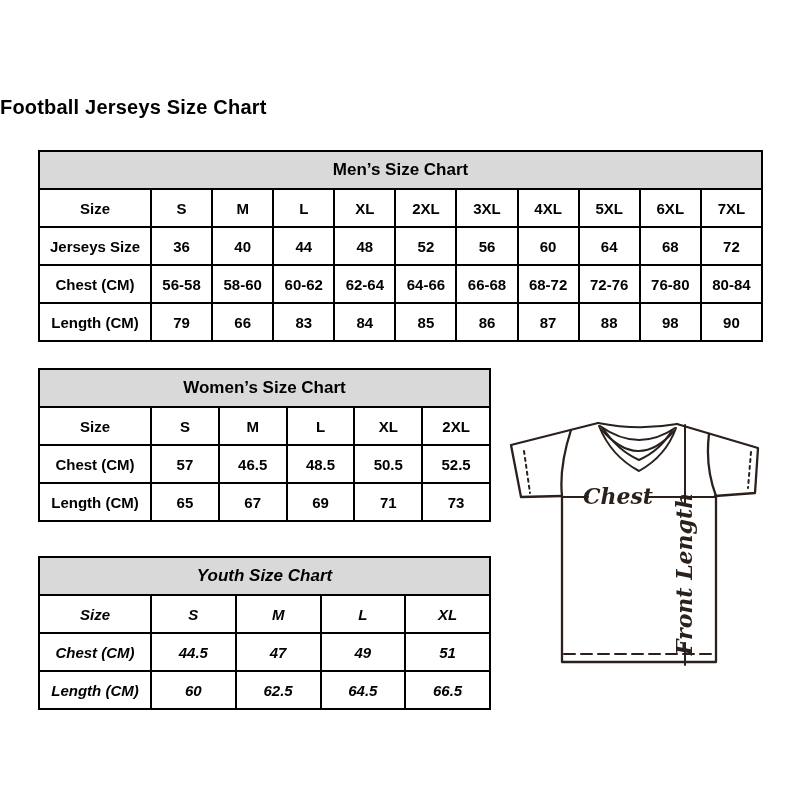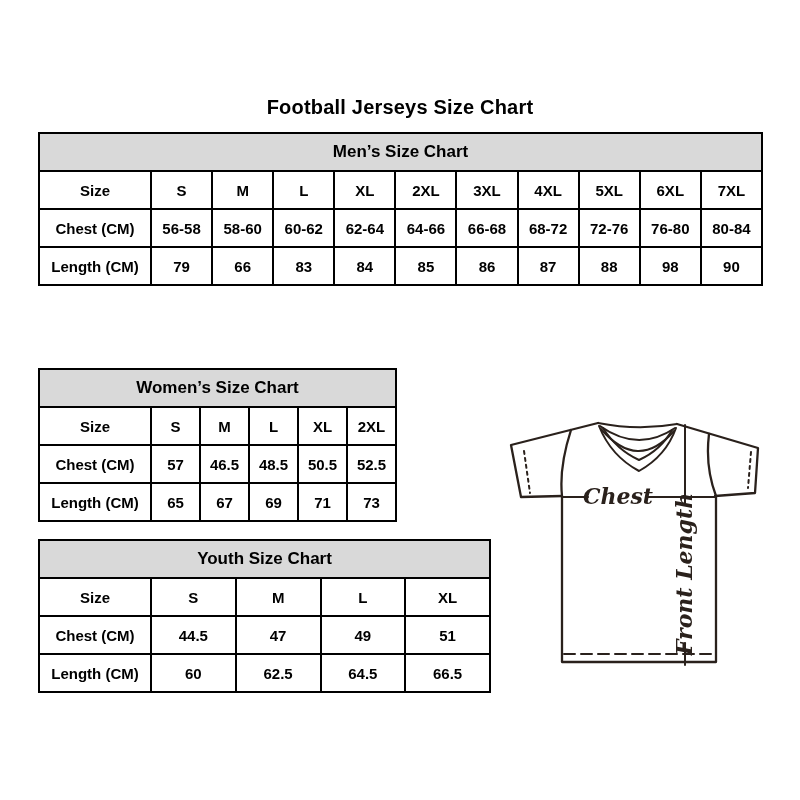--- a/index.html
+++ b/index.html
@@ -12,32 +12,32 @@
   body {
     width: 800px; height: 800px;
     background: #ffffff;
     font-family: "Liberation Sans", sans-serif;
     position: relative;
     overflow: hidden;
   }
   .page { position: absolute; left: 0; top: 0; width: 800px; height: 800px; background: #ffffff; }
   .title {
     position: absolute; left: 0; top: 96px; width: 800px;
-    margin: 0; text-align: center;
+    margin: 0; text-align: left;
     font-size: 20px; font-weight: bold; color: var(--text-c);
     letter-spacing: 0.2px;
   }
   table.size-table {
     position: absolute;
     border-collapse: collapse;
     table-layout: fixed;
   }
-  #men-table   { left: 38px; top: 132px; width: 725px; }
-  #women-table { left: 38px; top: 368px; width: 359px; }
-  #youth-table { left: 38px; top: 539px; width: 453px; }
+  #men-table   { left: 38px; top: 150px; width: 725px; }
+  #women-table { left: 38px; top: 368px; width: 453px; }
+  #youth-table { left: 38px; top: 556px; width: 453px; font-style: italic; }
   .size-table th, .size-table td {
     border: 2px solid var(--border-c);
     height: 36px;
     padding: 0;
     text-align: center;
     vertical-align: middle;
     font-weight: bold;
     color: var(--text-c);
     font-size: 15px;
     overflow: hidden;
@@ -103,20 +103,33 @@
           <td>L</td>
           <td>XL</td>
           <td>2XL</td>
           <td>3XL</td>
           <td>4XL</td>
           <td>5XL</td>
           <td>6XL</td>
           <td>7XL</td>
         </tr>
         <tr>
+          <td>Jerseys Size</td>
+          <td>36</td>
+          <td>40</td>
+          <td>44</td>
+          <td>48</td>
+          <td>52</td>
+          <td>56</td>
+          <td>60</td>
+          <td>64</td>
+          <td>68</td>
+          <td>72</td>
+        </tr>
+        <tr>
           <td>Chest (CM)</td>
           <td>56-58</td>
           <td>58-60</td>
           <td>60-62</td>
           <td>62-64</td>
           <td>64-66</td>
           <td>66-68</td>
           <td>68-72</td>
           <td>72-76</td>
           <td>76-80</td>

